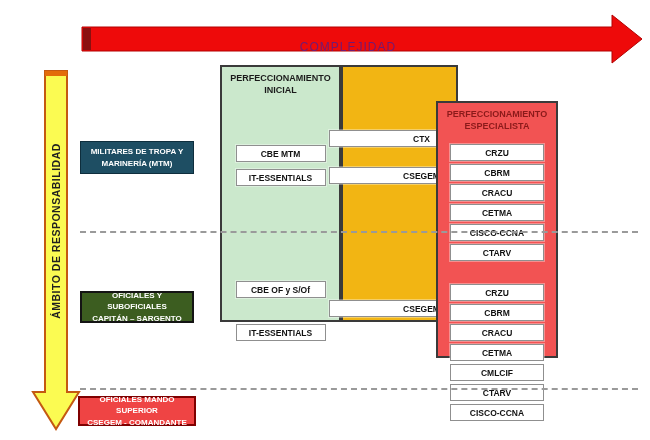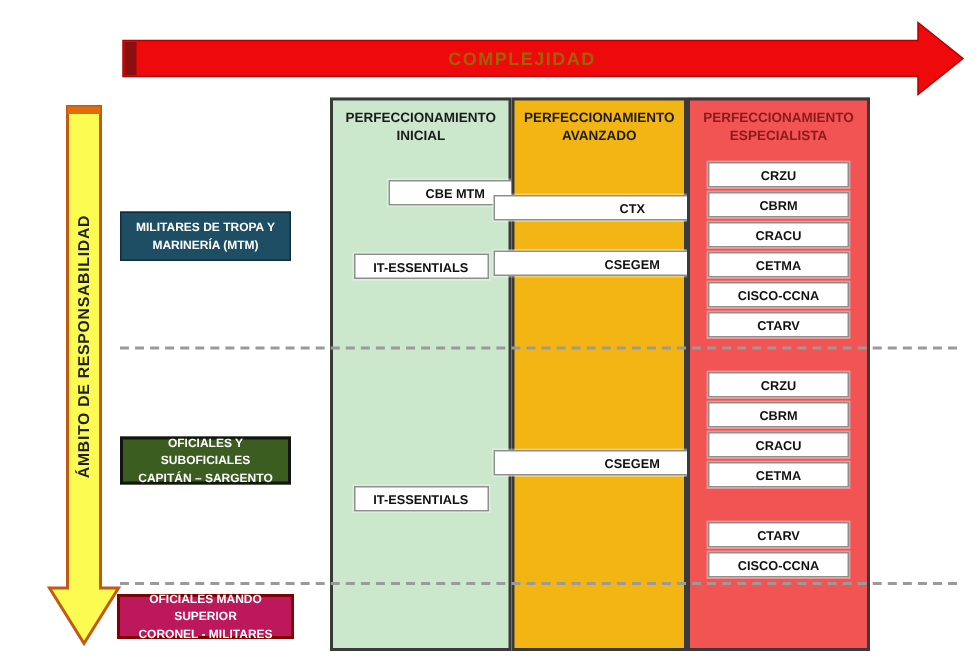--- a/index.html
+++ b/index.html
@@ -3,38 +3,38 @@
 <meta charset="utf-8">
 <style>
   html,body{margin:0;padding:0;background:#ffffff;}
   #stage{
     position:relative;width:650px;height:440px;background:#ffffff;
     font-family:"Liberation Sans", sans-serif;overflow:hidden;
   }
   
   #arrow-layer{position:absolute;left:0;top:0;width:650px;height:440px;z-index:1;}
   .arrow-label-h{
-    position:absolute;left:86px;top:27px;width:524px;height:24px;
+    position:absolute;left:86px;top:27px;width:524px;height:39px;
     display:flex;align-items:center;justify-content:center;
-    color:#a16207;font-weight:bold;font-size:12px;letter-spacing:1px;z-index:2;
+    color:#701a75;font-weight:normal;font-size:12px;letter-spacing:1px;z-index:2;
   }
   .arrow-label-v{
     position:absolute;left:56px;top:231px;width:320px;height:20px;
     transform:translate(-50%,-50%) rotate(-90deg);
     display:flex;align-items:center;justify-content:center;
     color:#1f1f1f;font-weight:bold;font-size:10.5px;letter-spacing:.5px;z-index:2;
   }
   
   .col{
-    position:absolute;top:65px;height:369px;box-sizing:border-box;
+    position:absolute;top:65px;height:257px;box-sizing:border-box;
     border:2px solid #3a3a3a;z-index:3;
   }
   #col-inicial{left:220px;width:121px;background:#cbe8cc;}
   #col-avanzado{left:341px;width:117px;background:#f2b513;}
-  #col-especialista{left:458px;width:122px;background:#f25353;}
+  #col-especialista{left:436px;width:122px;background:#f25353;margin-top:36px;}
   .col-header{
     margin-top:6px;text-align:center;font-weight:bold;font-size:9px;
     line-height:1.3;color:#1a1a1a;padding:0 6px;
   }
   #col-especialista .col-header{color:#8b1a1a;}
   
   .course-box{
     position:absolute;left:50%;transform:translateX(-50%);
     height:15px;background:#ffffff;border:1px solid #8f8f8f;
     display:flex;align-items:center;justify-content:center;
@@ -50,75 +50,76 @@
   #dash-1{top:231px;} #dash-2{top:388px;}
   
   .row-label{
     position:absolute;left:80px;width:114px;box-sizing:border-box;
     color:#ffffff;font-weight:bold;font-size:8px;line-height:1.4;
     display:flex;flex-direction:column;align-items:center;justify-content:center;
     text-align:center;z-index:5;padding:2px 3px;
   }
   #label-mtm{top:141px;height:33px;background:#1e4e63;border:1px solid #0e2e3d;}
   #label-oficiales{top:291px;height:32px;background:#3c5d20;border:2px solid #141414;}
-  #label-mando{top:396px;height:30px;background:#be185d;border:2px solid #7f0000;left:78px;width:118px;}
+  #label-mando{top:396px;height:30px;background:#ef4444;border:2px solid #7f0000;left:78px;width:118px;}
 </style>
 </head>
 <body>
 
 <div id="stage">
 
   <svg id="arrow-layer" viewBox="0 0 650 440" xmlns="http://www.w3.org/2000/svg" aria-hidden="true">
     <polygon points="82,27 612,27 612,15 642,39 612,63 612,51 82,51" fill="#ee0a0a" stroke="#b30000" stroke-width="1"></polygon>
     <rect x="83" y="28" width="8" height="22" fill="#8b0f0f"></rect>
     <polygon points="45,71 67,71 67,392 79,392 56,429 33,392 45,392" fill="#fbfb52" stroke="#c45911" stroke-width="2"></polygon>
     <rect x="45" y="71" width="22" height="5" fill="#e36c0a"></rect>
   </svg>
   <div class="arrow-label-h">COMPLEJIDAD</div>
   <div class="arrow-label-v">ÁMBITO  DE  RESPONSABILIDAD</div>
 
   <div class="col" id="col-inicial">
     <div class="col-header">PERFECCIONAMIENTO INICIAL</div>
-    <div class="course-box w1" style="top:53px;margin-left:23px;">CBE MTM</div>
+    <div class="course-box w1" style="top:78px;">CBE MTM</div>
     <div class="course-box w1" style="top:102px;">IT-ESSENTIALS</div>
+    <div class="course-box w1" style="top:214px;">CBE OF y S/Of</div>
     <div class="course-box w1" style="top:257px;">IT-ESSENTIALS</div>
   </div>
 
   <div class="col" id="col-avanzado">
-    <div class="col-header">PERFECCIONAMIENTO AVANZADO</div>
     <div class="course-box w2" style="top:63px;">CTX</div>
     <div class="course-box w2" style="top:100px;">CSEGEM</div>
     <div class="course-box w2" style="top:233px;">CSEGEM</div>
   </div>
 
   <div class="col" id="col-especialista">
     <div class="col-header">PERFECCIONAMIENTO ESPECIALISTA</div>
     <div class="course-box w3" style="top:41px;">CRZU</div>
     <div class="course-box w3" style="top:61px;">CBRM</div>
     <div class="course-box w3" style="top:81px;">CRACU</div>
     <div class="course-box w3" style="top:101px;">CETMA</div>
     <div class="course-box w3" style="top:121px;">CISCO-CCNA</div>
     <div class="course-box w3" style="top:141px;">CTARV</div>
     <div class="course-box w3" style="top:181px;">CRZU</div>
     <div class="course-box w3" style="top:201px;">CBRM</div>
     <div class="course-box w3" style="top:221px;">CRACU</div>
     <div class="course-box w3" style="top:241px;">CETMA</div>
+    <div class="course-box w3" style="top:261px;">CMLCIF</div>
     <div class="course-box w3" style="top:281px;">CTARV</div>
     <div class="course-box w3" style="top:301px;">CISCO-CCNA</div>
   </div>
 
   <div class="dash" id="dash-1"></div>
   <div class="dash" id="dash-2"></div>
 
   <div class="row-label" id="label-oficiales">
     <span>OFICIALES Y SUBOFICIALES</span>
     <span>CAPITÁN – SARGENTO</span>
   </div>
   <div class="row-label" id="label-mtm">
     <span>MILITARES  DE TROPA Y</span>
     <span>MARINERÍA  (MTM)</span>
   </div>
   <div class="row-label" id="label-mando">
     <span>OFICIALES MANDO SUPERIOR</span>
-    <span>CORONEL - MILITARES</span>
+    <span>CSEGEM - COMANDANTE</span>
   </div>
 
 </div>
 
 </body></html>

